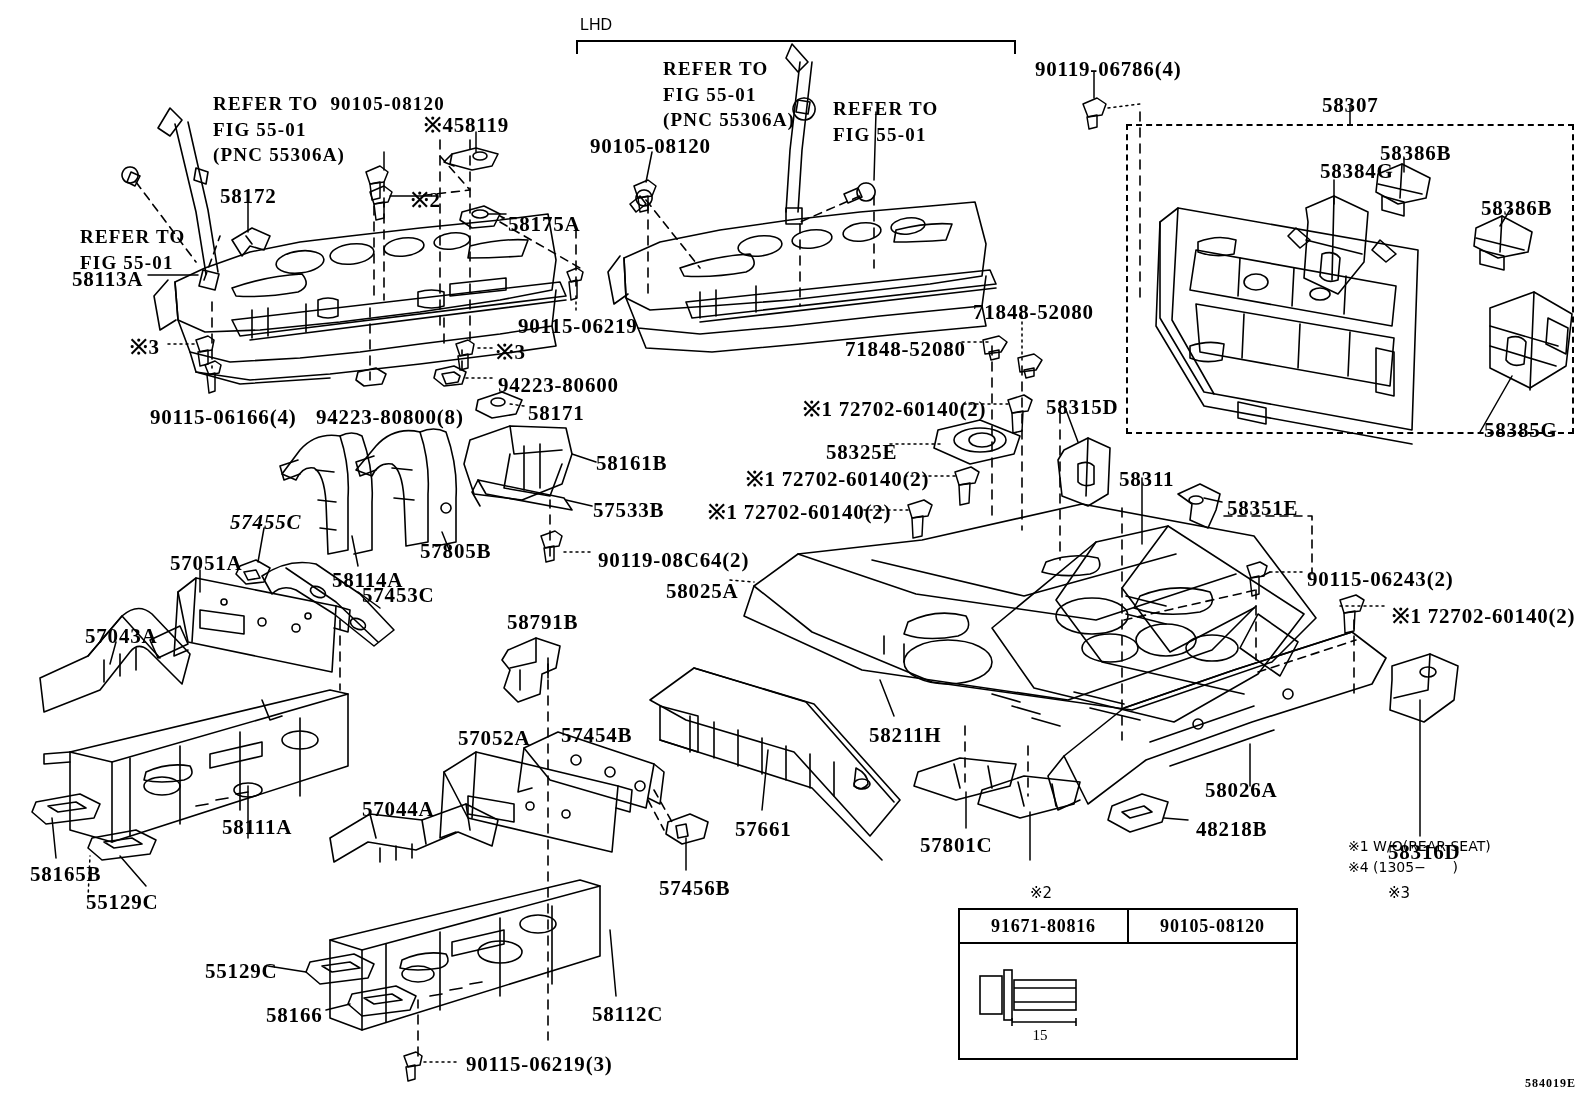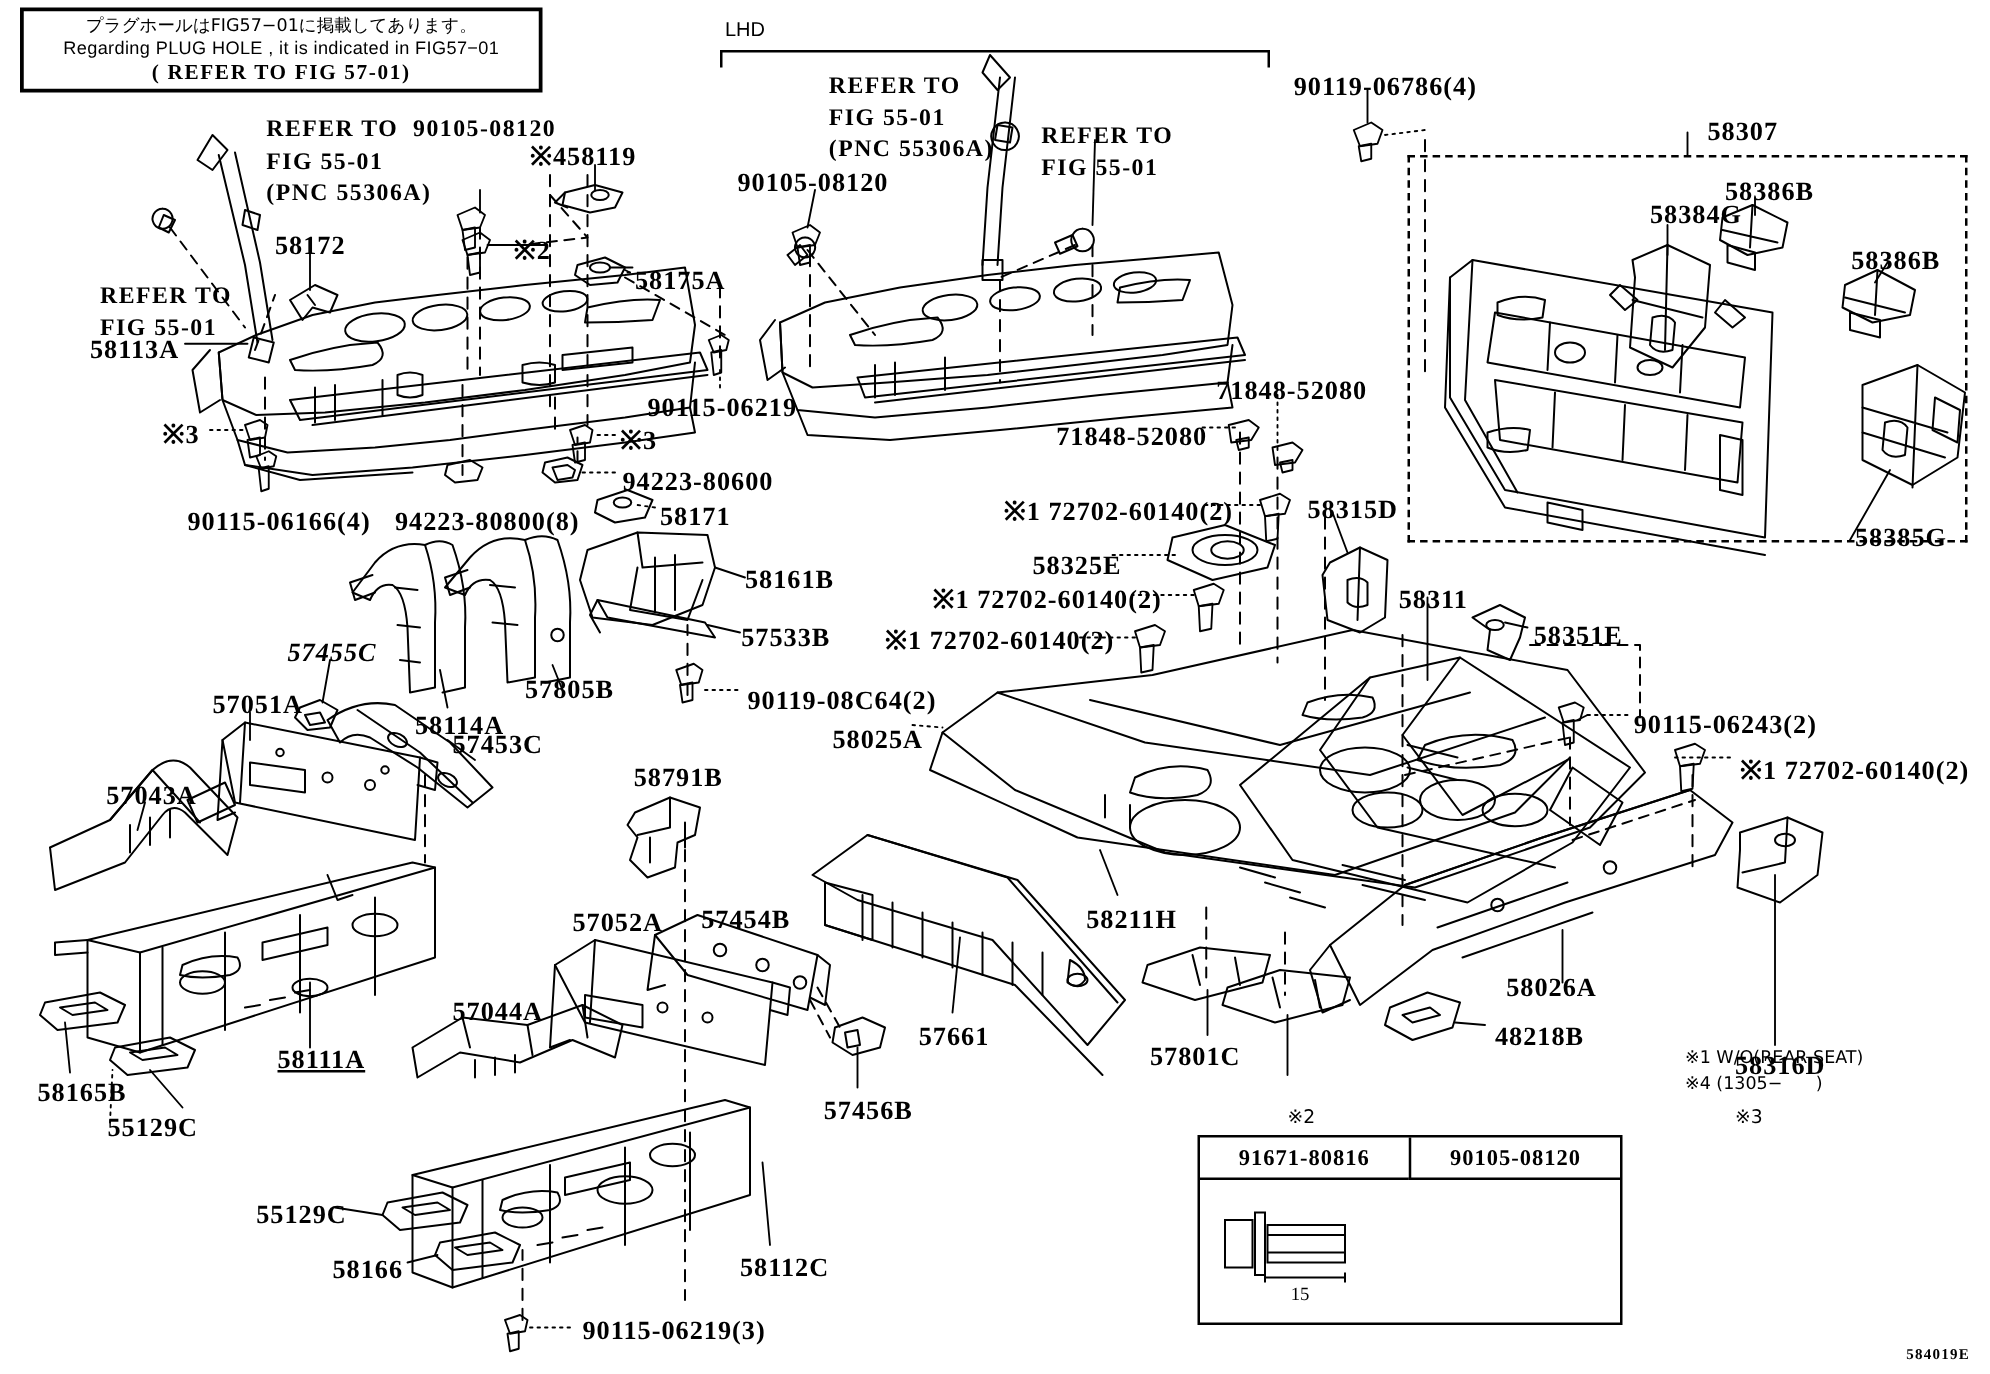--- a/index.html
+++ b/index.html
@@ -498,25 +498,20 @@
         <path d="M1224 516 L1312 516 L1312 574"></path>
         <path d="M1124 620 L1256 590"></path>
         <path d="M1258 672 L1356 640"></path>
         <path d="M654 790 L672 822"></path>
         <path d="M648 800 L664 830"></path>
       </g>
 
     </g>
   </svg>
 
-  <div id="notebox">
-    <div class="jp">プラグホールはFIG57−01に掲載してあります。</div>
-    <div class="en">Regarding PLUG HOLE , it is indicated in FIG57−01</div>
-    <div class="rf">( REFER TO FIG 57-01)</div>
-  </div>
 
   <div id="lhd-label">LHD</div>
   <div id="lhd-bracket"></div>
 
   <div id="box58307"></div>
 
   <div id="labels-layer">
       <div class="lbl ref" style="left: 80px; top: 224px; white-space: pre;">REFER TO
 FIG 55-01</div>
       <div class="lbl ref" style="left: 213px; top: 91px; white-space: pre;">REFER TO  90105-08120
@@ -540,41 +535,41 @@
       <div class="lbl" style="left: 420px; top: 540px; white-space: pre;">57805B</div>
       <div class="lbl" style="left: 332px; top: 569px; white-space: pre;">58114A</div>
       <div class="lbl" style="left: 598px; top: 549px; white-space: pre;">90119-08C64(2)</div>
       <div class="lbl" style="left: 170px; top: 552px; white-space: pre;">57051A</div>
       <div class="lbl" style="left: 362px; top: 584px; white-space: pre;">57453C</div>
       <div class="lbl" style="left: 85px; top: 625px; white-space: pre;">57043A</div>
       <div class="lbl" style="left: 507px; top: 611px; white-space: pre;">58791B</div>
       <div class="lbl" style="left: 458px; top: 727px; white-space: pre;">57052A</div>
       <div class="lbl" style="left: 561px; top: 724px; white-space: pre;">57454B</div>
       <div class="lbl" style="left: 362px; top: 798px; white-space: pre;">57044A</div>
-      <div class="lbl" style="left: 222px; top: 836px; white-space: pre; text-decoration: underline;">58111A</div>
+      <div class="lbl" style="left: 222px; top: 816px; white-space: pre;">58111A</div>
       <div class="lbl" style="left: 30px; top: 863px; white-space: pre;">58165B</div>
       <div class="lbl" style="left: 86px; top: 891px; white-space: pre;">55129C</div>
       <div class="lbl" style="left: 205px; top: 960px; white-space: pre;">55129C</div>
       <div class="lbl" style="left: 266px; top: 1004px; white-space: pre;">58166</div>
       <div class="lbl" style="left: 592px; top: 1003px; white-space: pre;">58112C</div>
       <div class="lbl" style="left: 466px; top: 1053px; white-space: pre;">90115-06219(3)</div>
       <div class="lbl" style="left: 659px; top: 877px; white-space: pre;">57456B</div>
       <div class="lbl" style="left: 735px; top: 818px; white-space: pre;">57661</div>
       <div class="lbl" style="left: 869px; top: 724px; white-space: pre;">58211H</div>
       <div class="lbl" style="left: 920px; top: 834px; white-space: pre;">57801C</div>
       <div class="lbl" style="left: 992px; top: 866px; white-space: pre; margin-top: 38px;">57802C</div>
       <div class="lbl" style="left: 1196px; top: 818px; white-space: pre;">48218B</div>
       <div class="lbl ref" style="left: 663px; top: 56px; white-space: pre;">REFER TO
 FIG 55-01
 (PNC 55306A)</div>
       <div class="lbl ref" style="left: 833px; top: 96px; white-space: pre;">REFER TO
 FIG 55-01</div>
       <div class="lbl" style="left: 590px; top: 135px; white-space: pre;">90105-08120</div>
       <div class="lbl" style="left: 1035px; top: 58px; white-space: pre;">90119-06786(4)</div>
-      <div class="lbl" style="left: 1322px; top: 94px; white-space: pre; margin-left: 44px;">58307</div>
+      <div class="lbl" style="left: 1322px; top: 94px; white-space: pre;">58307</div>
       <div class="lbl" style="left: 1320px; top: 160px; white-space: pre;">58384G</div>
       <div class="lbl" style="left: 1380px; top: 142px; white-space: pre;">58386B</div>
       <div class="lbl" style="left: 1481px; top: 197px; white-space: pre;">58386B</div>
       <div class="lbl" style="left: 1484px; top: 419px; white-space: pre;">58385G</div>
       <div class="lbl" style="left: 973px; top: 301px; white-space: pre;">71848-52080</div>
       <div class="lbl" style="left: 845px; top: 338px; white-space: pre;">71848-52080</div>
       <div class="lbl" style="left: 803px; top: 398px; white-space: pre;">※1 72702-60140(2)</div>
       <div class="lbl" style="left: 1046px; top: 396px; white-space: pre;">58315D</div>
       <div class="lbl" style="left: 826px; top: 441px; white-space: pre;">58325E</div>
       <div class="lbl" style="left: 746px; top: 468px; white-space: pre;">※1 72702-60140(2)</div>

